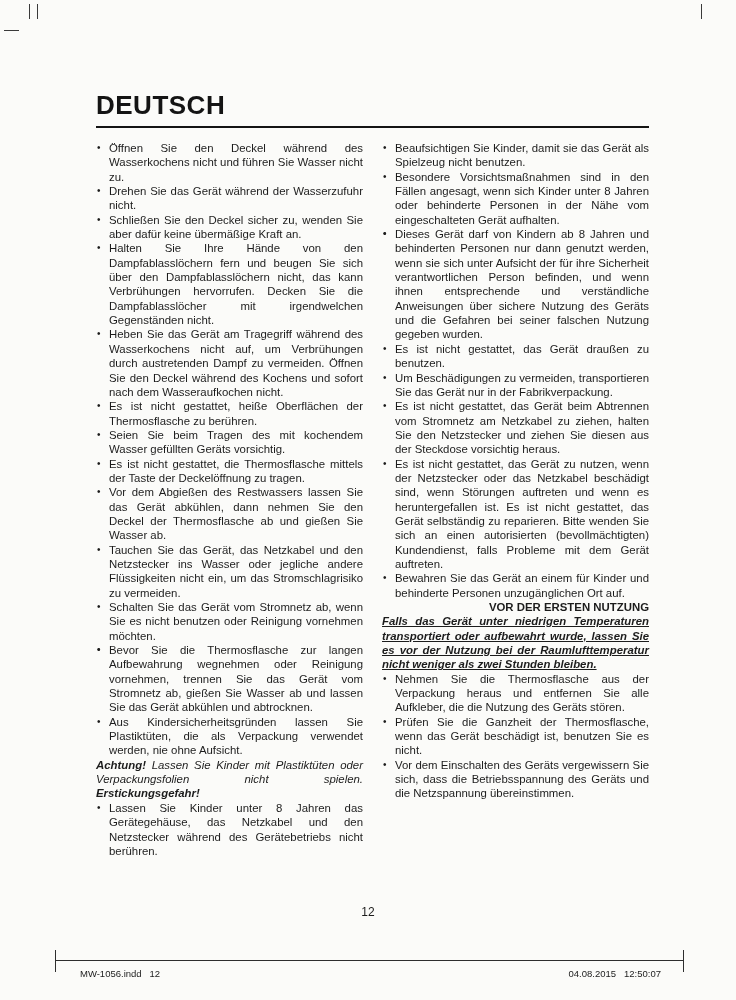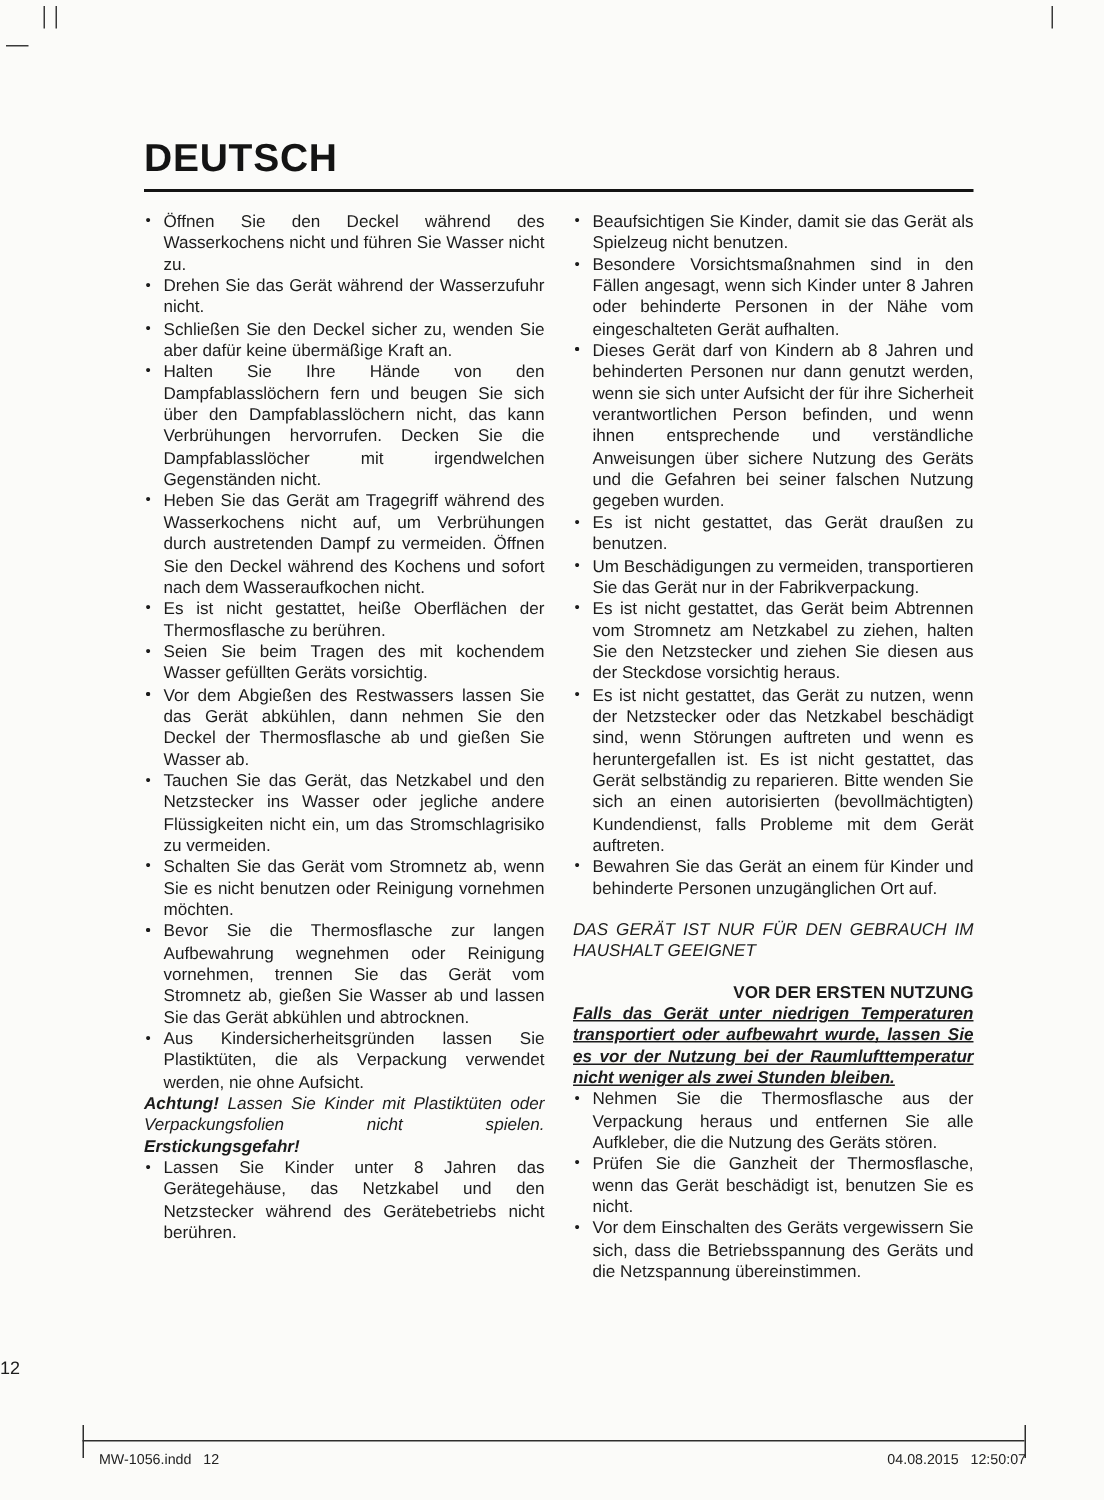--- a/index.html
+++ b/index.html
@@ -65,20 +65,21 @@
     font-weight:bold;
     font-style:italic;
     text-decoration:underline;
   }
 
   
   .page-number {
     position:absolute;
     left:0; right:0;
     top:905px;
+    text-align:center;
     font-size:12px;
     color:#1c1c1c;
   }
 
   
   .footer-line {
     position:absolute;
     left:55px; top:960px;
     width:628px;
     border-top:1px solid #2e2e2e;
@@ -89,22 +90,22 @@
     background:#2e2e2e;
     top:950px;
   }
   .footer-text {
     position:absolute;
     top:968px;
     font-size:9.5px;
     color:#222;
     white-space:pre;
   }
-  .footer-text.left { left:66px;text-align:center; }
-  .footer-text.right { right:52px; text-align:right; }
+  .footer-text.left { left:80px;text-align:center; }
+  .footer-text.right { right:75px; text-align:right; }
 </style>
 </head>
 <body>
 
 <div class="page">
 
   <div class="crop v" style="left:29px; top:4px;"></div>
   <div class="crop v" style="left:37px; top:4px;"></div>
   <div class="crop v" style="left:701px; top:4px;"></div>
   <div class="crop h" style="left:4px; top:30px;"></div>
@@ -116,21 +117,21 @@
     <div class="columns">
 
       <div class="col">
         <div class="bullet"><span class="dot">•</span><span>Öffnen Sie den Deckel während des Wasserkochens nicht und führen Sie Wasser nicht zu.</span></div>
         <div class="bullet"><span class="dot">•</span><span>Drehen Sie das Gerät während der Wasserzufuhr nicht.</span></div>
         <div class="bullet"><span class="dot">•</span><span>Schließen Sie den Deckel sicher zu, wenden Sie aber dafür keine übermäßige Kraft an.</span></div>
         <div class="bullet"><span class="dot">•</span><span>Halten Sie Ihre Hände von den Dampfablasslöchern fern und beugen Sie sich über den Dampfablasslöchern nicht, das kann Verbrühungen hervorrufen. Decken Sie die Dampfablasslöcher mit irgendwelchen Gegenständen nicht.</span></div>
         <div class="bullet"><span class="dot">•</span><span>Heben Sie das Gerät am Tragegriff während des Wasserkochens nicht auf, um Verbrühungen durch austretenden Dampf zu vermeiden. Öffnen Sie den Deckel während des Kochens und sofort nach dem Wasseraufkochen nicht.</span></div>
         <div class="bullet"><span class="dot">•</span><span>Es ist nicht gestattet, heiße Oberflächen der Thermosflasche zu berühren.</span></div>
         <div class="bullet"><span class="dot">•</span><span>Seien Sie beim Tragen des mit kochendem Wasser gefüllten Geräts vorsichtig.</span></div>
-        <div class="bullet"><span class="dot">•</span></div>
+        <div class="bullet"><span class="dot">•</span><span>Es ist nicht gestattet, die Thermosflasche mittels der Taste der Deckelöffnung zu tragen.</span></div>
         <div class="bullet"><span class="dot">•</span><span>Vor dem Abgießen des Restwassers lassen Sie das Gerät abkühlen, dann nehmen Sie den Deckel der Thermosflasche ab und gießen Sie Wasser ab.</span></div>
         <div class="bullet"><span class="dot">•</span><span>Tauchen Sie das Gerät, das Netzkabel und den Netzstecker ins Wasser oder jegliche andere Flüssigkeiten nicht ein, um das Stromschlagrisiko zu vermeiden.</span></div>
         <div class="bullet"><span class="dot">•</span><span>Schalten Sie das Gerät vom Stromnetz ab, wenn Sie es nicht benutzen oder Reinigung vornehmen möchten.</span></div>
         <div class="bullet"><span class="dot">•</span></div>
         <div class="bullet"><span class="dot">•</span><span>Bevor Sie die Thermosflasche zur langen Aufbewahrung wegnehmen oder Reinigung vornehmen, trennen Sie das Gerät vom Stromnetz ab, gießen Sie Wasser ab und lassen Sie das Gerät abkühlen und abtrocknen.</span></div>
         <div class="bullet"><span class="dot">•</span><span>Aus Kindersicherheitsgründen lassen Sie Plastiktüten, die als Verpackung verwendet werden, nie ohne Aufsicht.</span></div>
 
         <p class="warning"><strong>Achtung!</strong> <em>Lassen Sie Kinder mit Plastiktüten oder Verpackungsfolien nicht spielen.</em> <strong>Erstickungsgefahr!</strong></p>
 
         <div class="bullet"><span class="dot">•</span><span>Lassen Sie Kinder unter 8 Jahren das Gerätegehäuse, das Netzkabel und den Netzstecker während des Gerätebetriebs nicht berühren.</span></div>
@@ -140,21 +141,20 @@
         <div class="bullet"><span class="dot">•</span><span>Beaufsichtigen Sie Kinder, damit sie das Gerät als Spielzeug nicht benutzen.</span></div>
         <div class="bullet"><span class="dot">•</span><span>Besondere Vorsichtsmaßnahmen sind in den Fällen angesagt, wenn sich Kinder unter 8 Jahren oder behinderte Personen in der Nähe vom eingeschalteten Gerät aufhalten.</span></div>
         <div class="bullet"><span class="dot">•</span></div>
         <div class="bullet"><span class="dot">•</span><span>Dieses Gerät darf von Kindern ab 8 Jahren und behinderten Personen nur dann genutzt werden, wenn sie sich unter Aufsicht der für ihre Sicherheit verantwortlichen Person befinden, und wenn ihnen entsprechende und verständliche Anweisungen über sichere Nutzung des Geräts und die Gefahren bei seiner falschen Nutzung gegeben wurden.</span></div>
         <div class="bullet"><span class="dot">•</span><span>Es ist nicht gestattet, das Gerät draußen zu benutzen.</span></div>
         <div class="bullet"><span class="dot">•</span><span>Um Beschädigungen zu vermeiden, transportieren Sie das Gerät nur in der Fabrikverpackung.</span></div>
         <div class="bullet"><span class="dot">•</span><span>Es ist nicht gestattet, das Gerät beim Abtrennen vom Stromnetz am Netzkabel zu ziehen, halten Sie den Netzstecker und ziehen Sie diesen aus der Steckdose vorsichtig heraus.</span></div>
         <div class="bullet"><span class="dot">•</span><span>Es ist nicht gestattet, das Gerät zu nutzen, wenn der Netzstecker oder das Netzkabel beschädigt sind, wenn Störungen auftreten und wenn es heruntergefallen ist. Es ist nicht gestattet, das Gerät selbständig zu reparieren. Bitte wenden Sie sich an einen autorisierten (bevollmächtigten) Kundendienst, falls Probleme mit dem Gerät auftreten.</span></div>
         <div class="bullet"><span class="dot">•</span><span>Bewahren Sie das Gerät an einem für Kinder und behinderte Personen unzugänglichen Ort auf.</span></div>
 
-        <p class="household">DAS GERÄT IST NUR FÜR DEN GEBRAUCH IM HAUSHALT GEEIGNET</p>
 
         <h2 class="section-heading">VOR DER ERSTEN NUTZUNG</h2>
         <p class="section-intro">Falls das Gerät unter niedrigen Temperaturen transportiert oder aufbewahrt wurde, lassen Sie es vor der Nutzung bei der Raumlufttemperatur nicht weniger als zwei Stunden bleiben.</p>
 
         <div class="bullet"><span class="dot">•</span><span>Nehmen Sie die Thermosflasche aus der Verpackung heraus und entfernen Sie alle Aufkleber, die die Nutzung des Geräts stören.</span></div>
         <div class="bullet"><span class="dot">•</span><span>Prüfen Sie die Ganzheit der Thermosflasche, wenn das Gerät beschädigt ist, benutzen Sie es nicht.</span></div>
         <div class="bullet"><span class="dot">•</span><span>Vor dem Einschalten des Geräts vergewissern Sie sich, dass die Betriebsspannung des Geräts und die Netzspannung übereinstimmen.</span></div>
       </div>
 
     </div>

